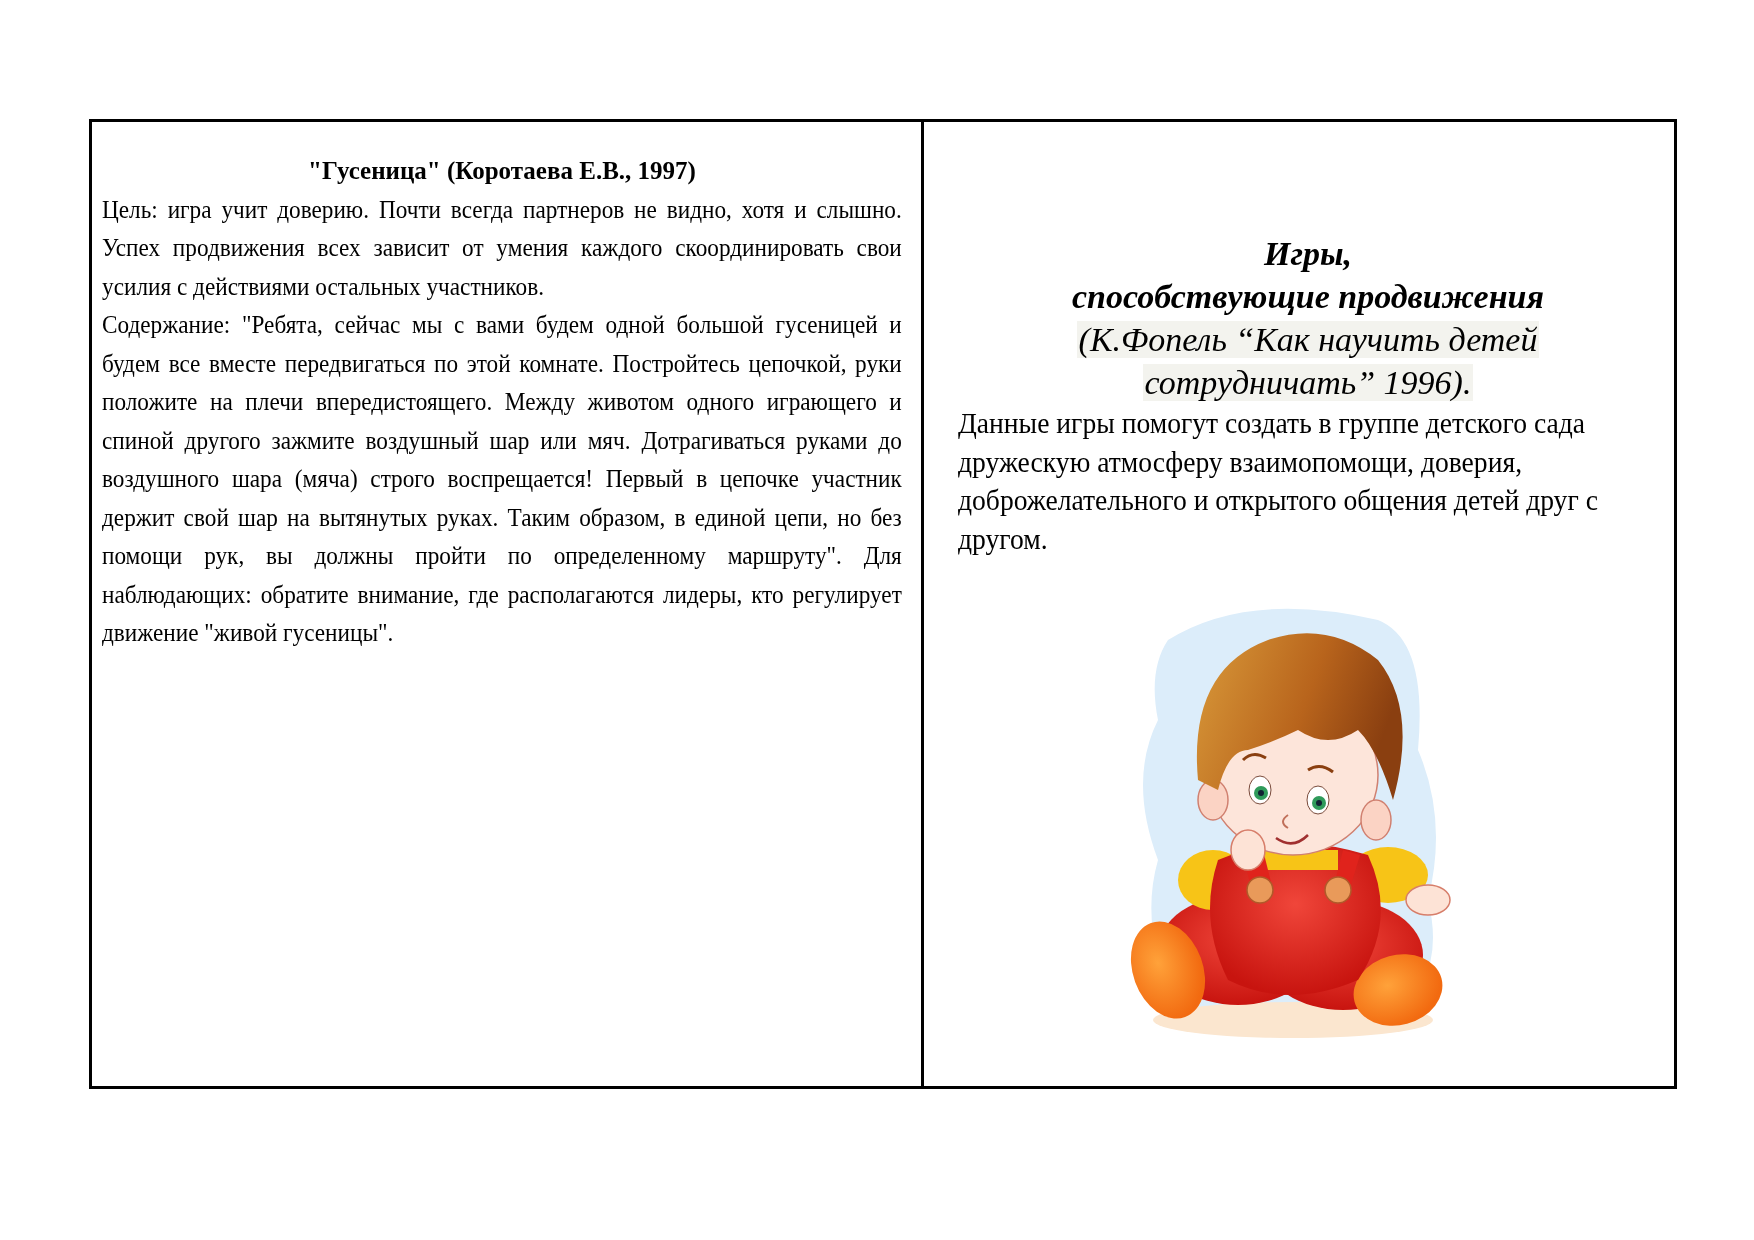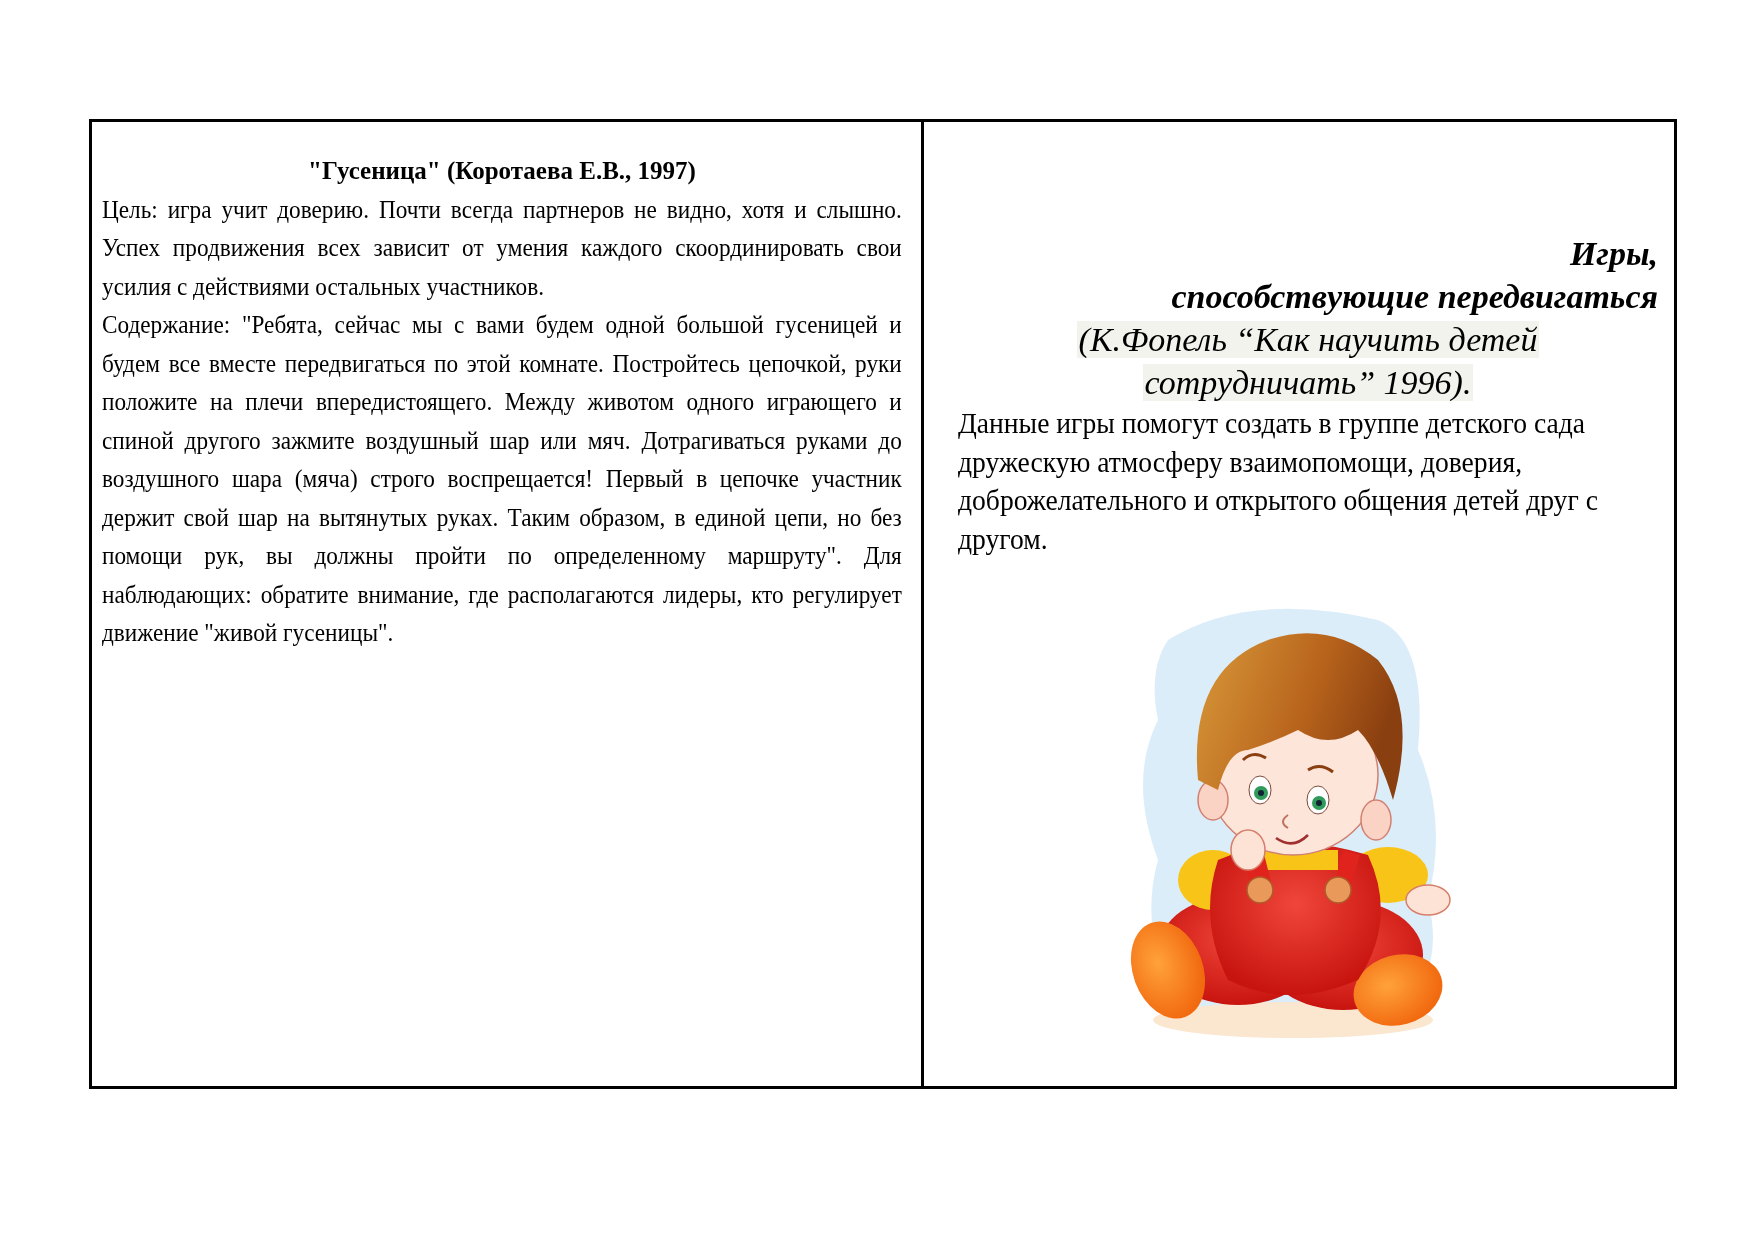--- a/index.html
+++ b/index.html
@@ -3,41 +3,41 @@
 <meta charset="utf-8">
 <style>
   html, body { margin:0; padding:0; background:#ffffff; }
   body { width:1754px; height:1240px; position:relative; overflow:hidden; font-family:"Liberation Serif", "DejaVu Serif", serif; color:#000; }
   .page-table { position:absolute; left:89px; top:119px; width:1588px; height:970px; border:3px solid #000; box-sizing:border-box; }
   .divider { position:absolute; left:829px; top:0; width:3px; height:100%; background:#000; }
   .left-cell { position:absolute; left:10px; top:30px; width:800px; }
   .game-title { text-align:center; font-weight:bold; font-size:25px; line-height:38.5px; margin:0; }
   .para { font-size:25px; line-height:38.5px; text-align:justify; margin:0; transform:scaleX(0.93); transform-origin:left top; width:860px; }
   .right-cell { position:absolute; left:866px; top:110px; width:720px; }
-  .heading { text-align:right; font-weight:bold; font-style:italic; font-size:34px; line-height:43px; margin:0; padding-right:20px; }
+  .heading { text-align:center; font-weight:bold; font-style:italic; font-size:34px; line-height:43px; margin:0; padding-right:20px; }
   .cite-wrap { text-align:center; font-style:italic; font-size:34px; line-height:43px; padding-right:20px; }
   .cite { background:#f3f3ee; padding:0 2px; }
   .desc { font-size:30px; line-height:38.5px; margin:0; transform:scaleX(0.92); transform-origin:left top; width:760px; }
   .illustration { position:absolute; left:1128px; top:600px; width:340px; height:450px; }
 </style>
 </head>
 <body>
 
 <div class="page-table">
   <div class="divider"></div>
 
   <div class="left-cell">
     <p class="game-title">"Гусеница" (Коротаева Е.В., 1997)</p>
     <p class="para">Цель: игра учит доверию. Почти всегда партнеров не видно, хотя и слышно. Успех продвижения всех зависит от умения каждого скоординировать свои усилия с действиями остальных участников.</p>
     <p class="para">Содержание: "Ребята, сейчас мы с вами будем одной большой гусеницей и будем все вместе передвигаться по этой комнате. Постройтесь цепочкой, руки положите на плечи впередистоящего. Между животом одного играющего и спиной другого зажмите воздушный шар или мяч. Дотрагиваться руками до воздушного шара (мяча) строго воспрещается! Первый в цепочке участник держит свой шар на вытянутых руках. Таким образом, в единой цепи, но без помощи рук, вы должны пройти по определенному маршруту". Для наблюдающих: обратите внимание, где располагаются лидеры, кто регулирует движение "живой гусеницы".</p>
   </div>
 
   <div class="right-cell">
     <p class="heading">Игры,</p>
-    <p class="heading">способствующие передвигаться</p>
+    <p class="heading">способствующие продвижения</p>
     <div class="cite-wrap"><span class="cite">(К.Фопель “Как научить детей</span></div>
     <div class="cite-wrap"><span class="cite">сотрудничать” 1996).</span></div>
     <p class="desc">Данные игры  помогут создать в группе детского сада дружескую атмосферу взаимопомощи, доверия, доброжелательного и открытого общения детей друг с другом.</p>
   </div>
 </div>
 
 <svg class="illustration" viewBox="0 0 340 450" xmlns="http://www.w3.org/2000/svg">
   <defs>
     <linearGradient id="hairG" x1="0" y1="0" x2="1" y2="0.3">
       <stop offset="0" stop-color="#d99a3a"></stop>

